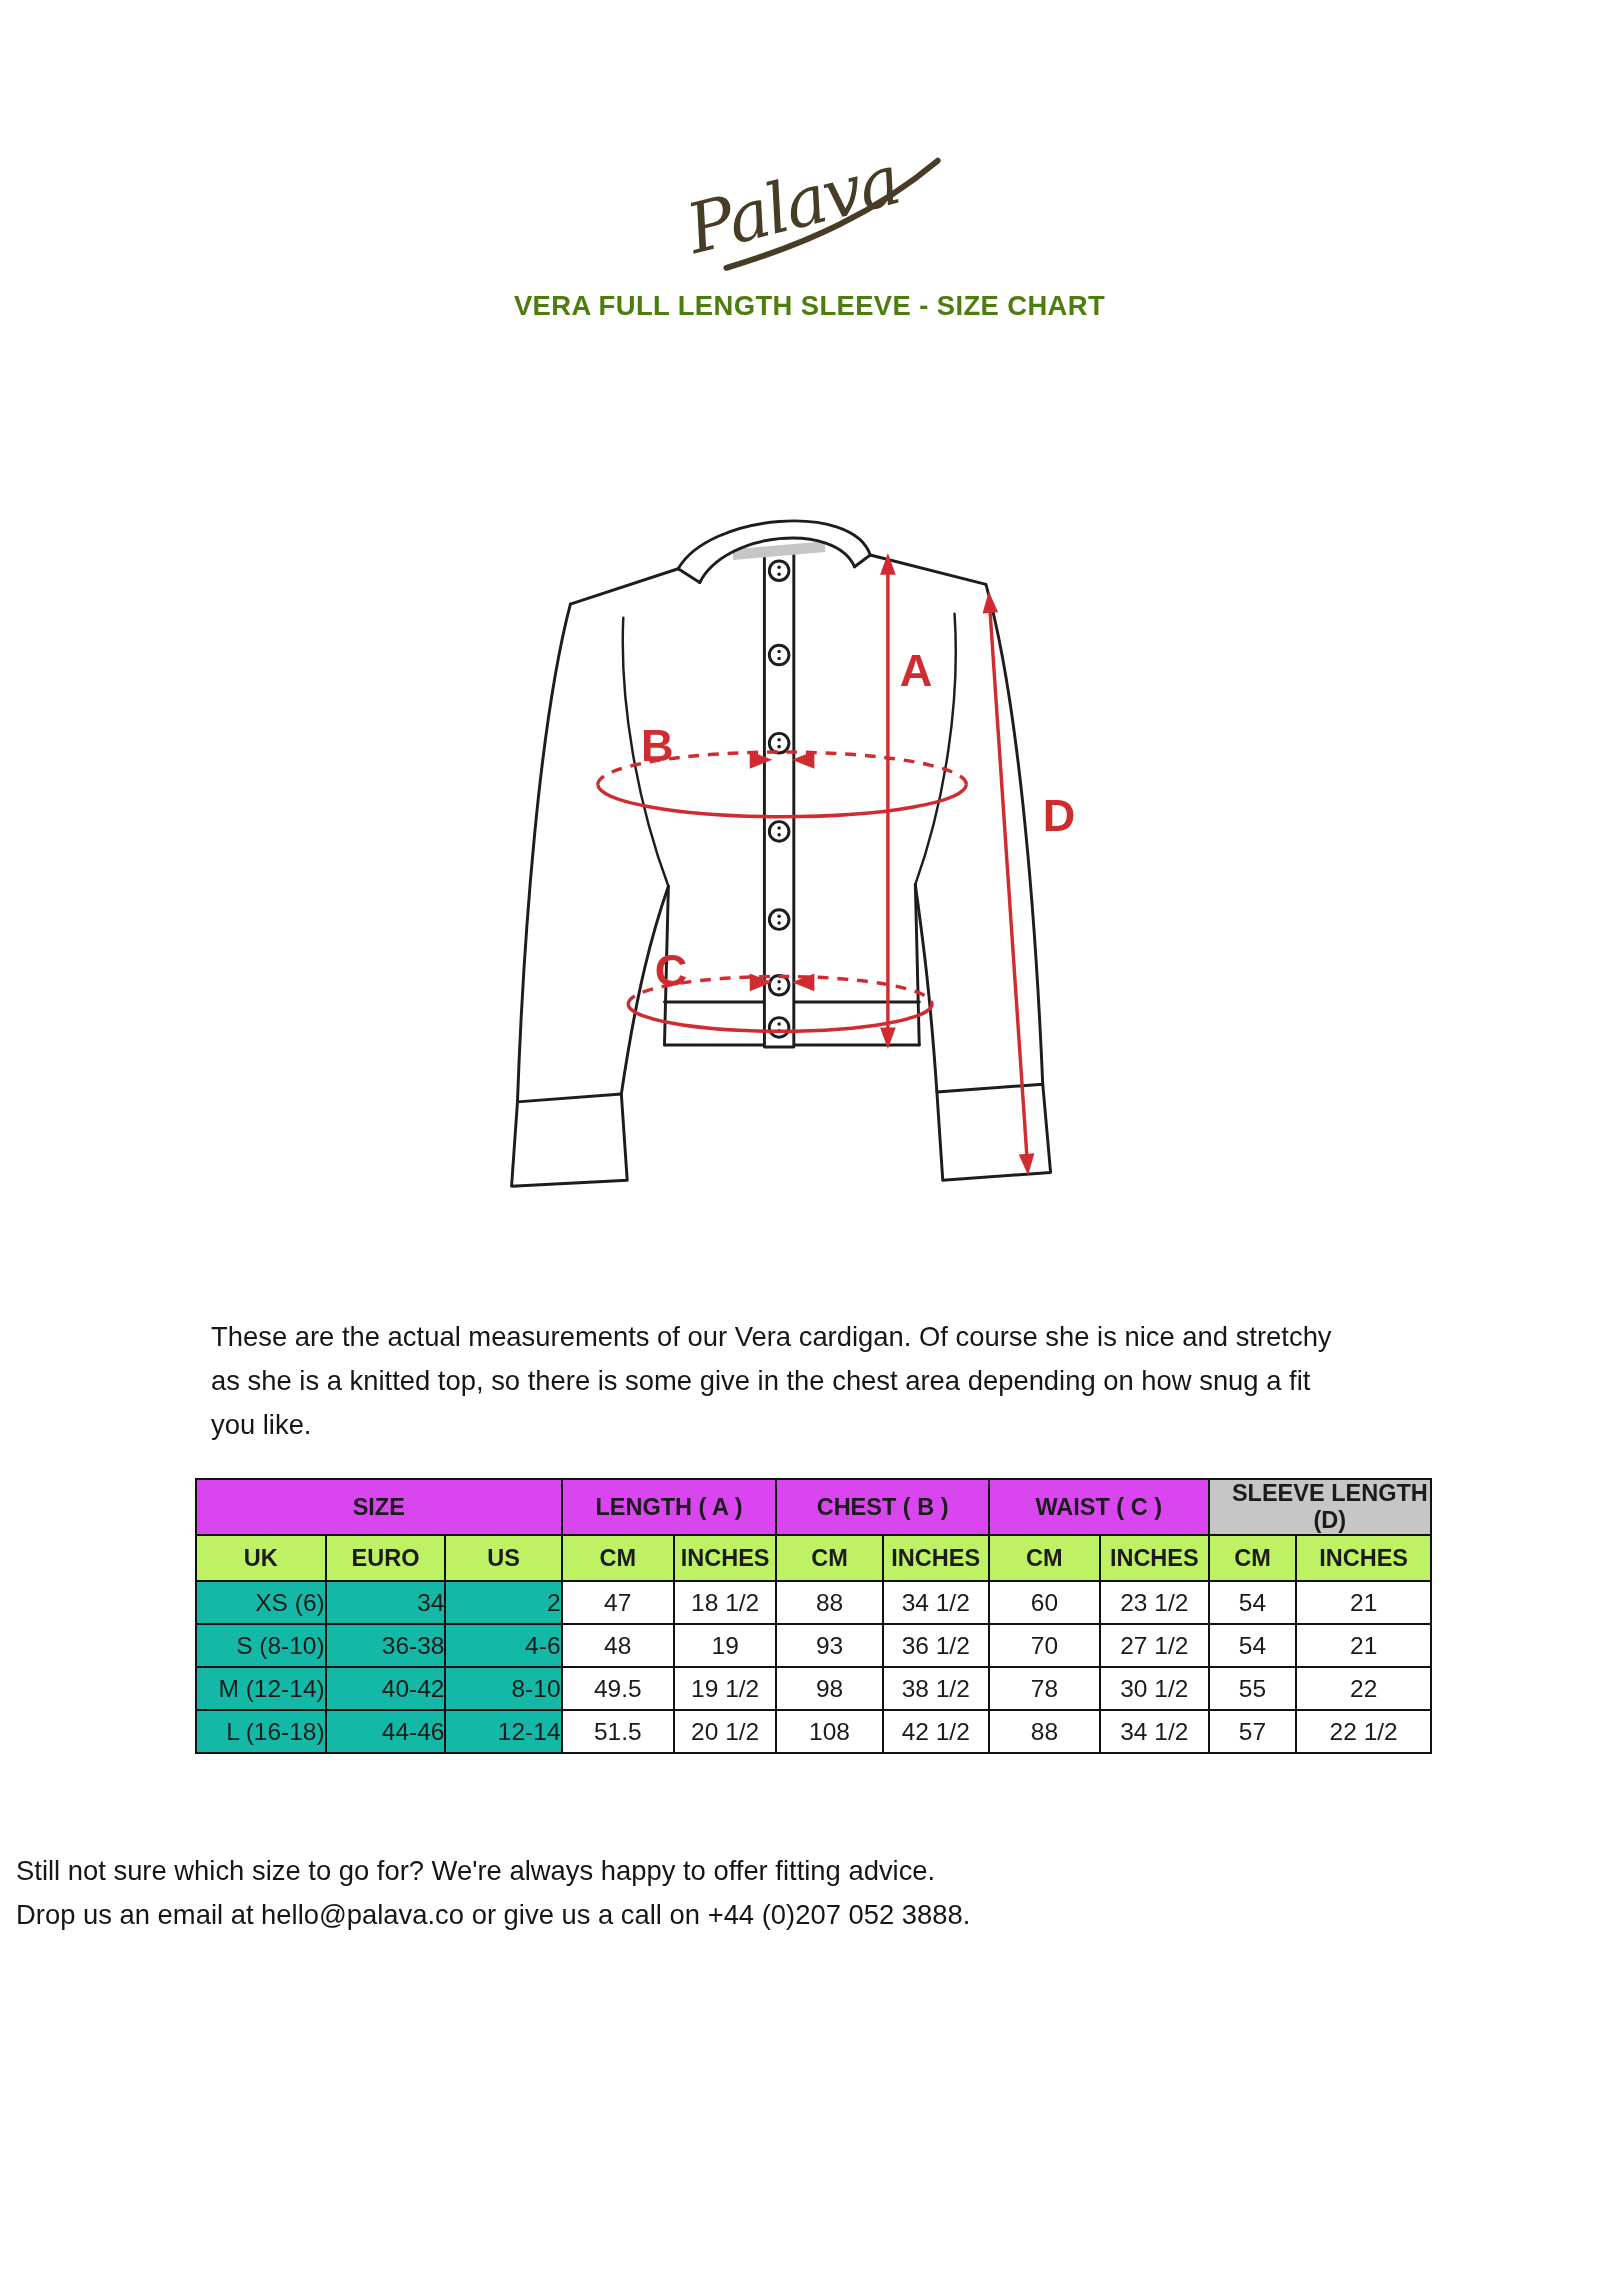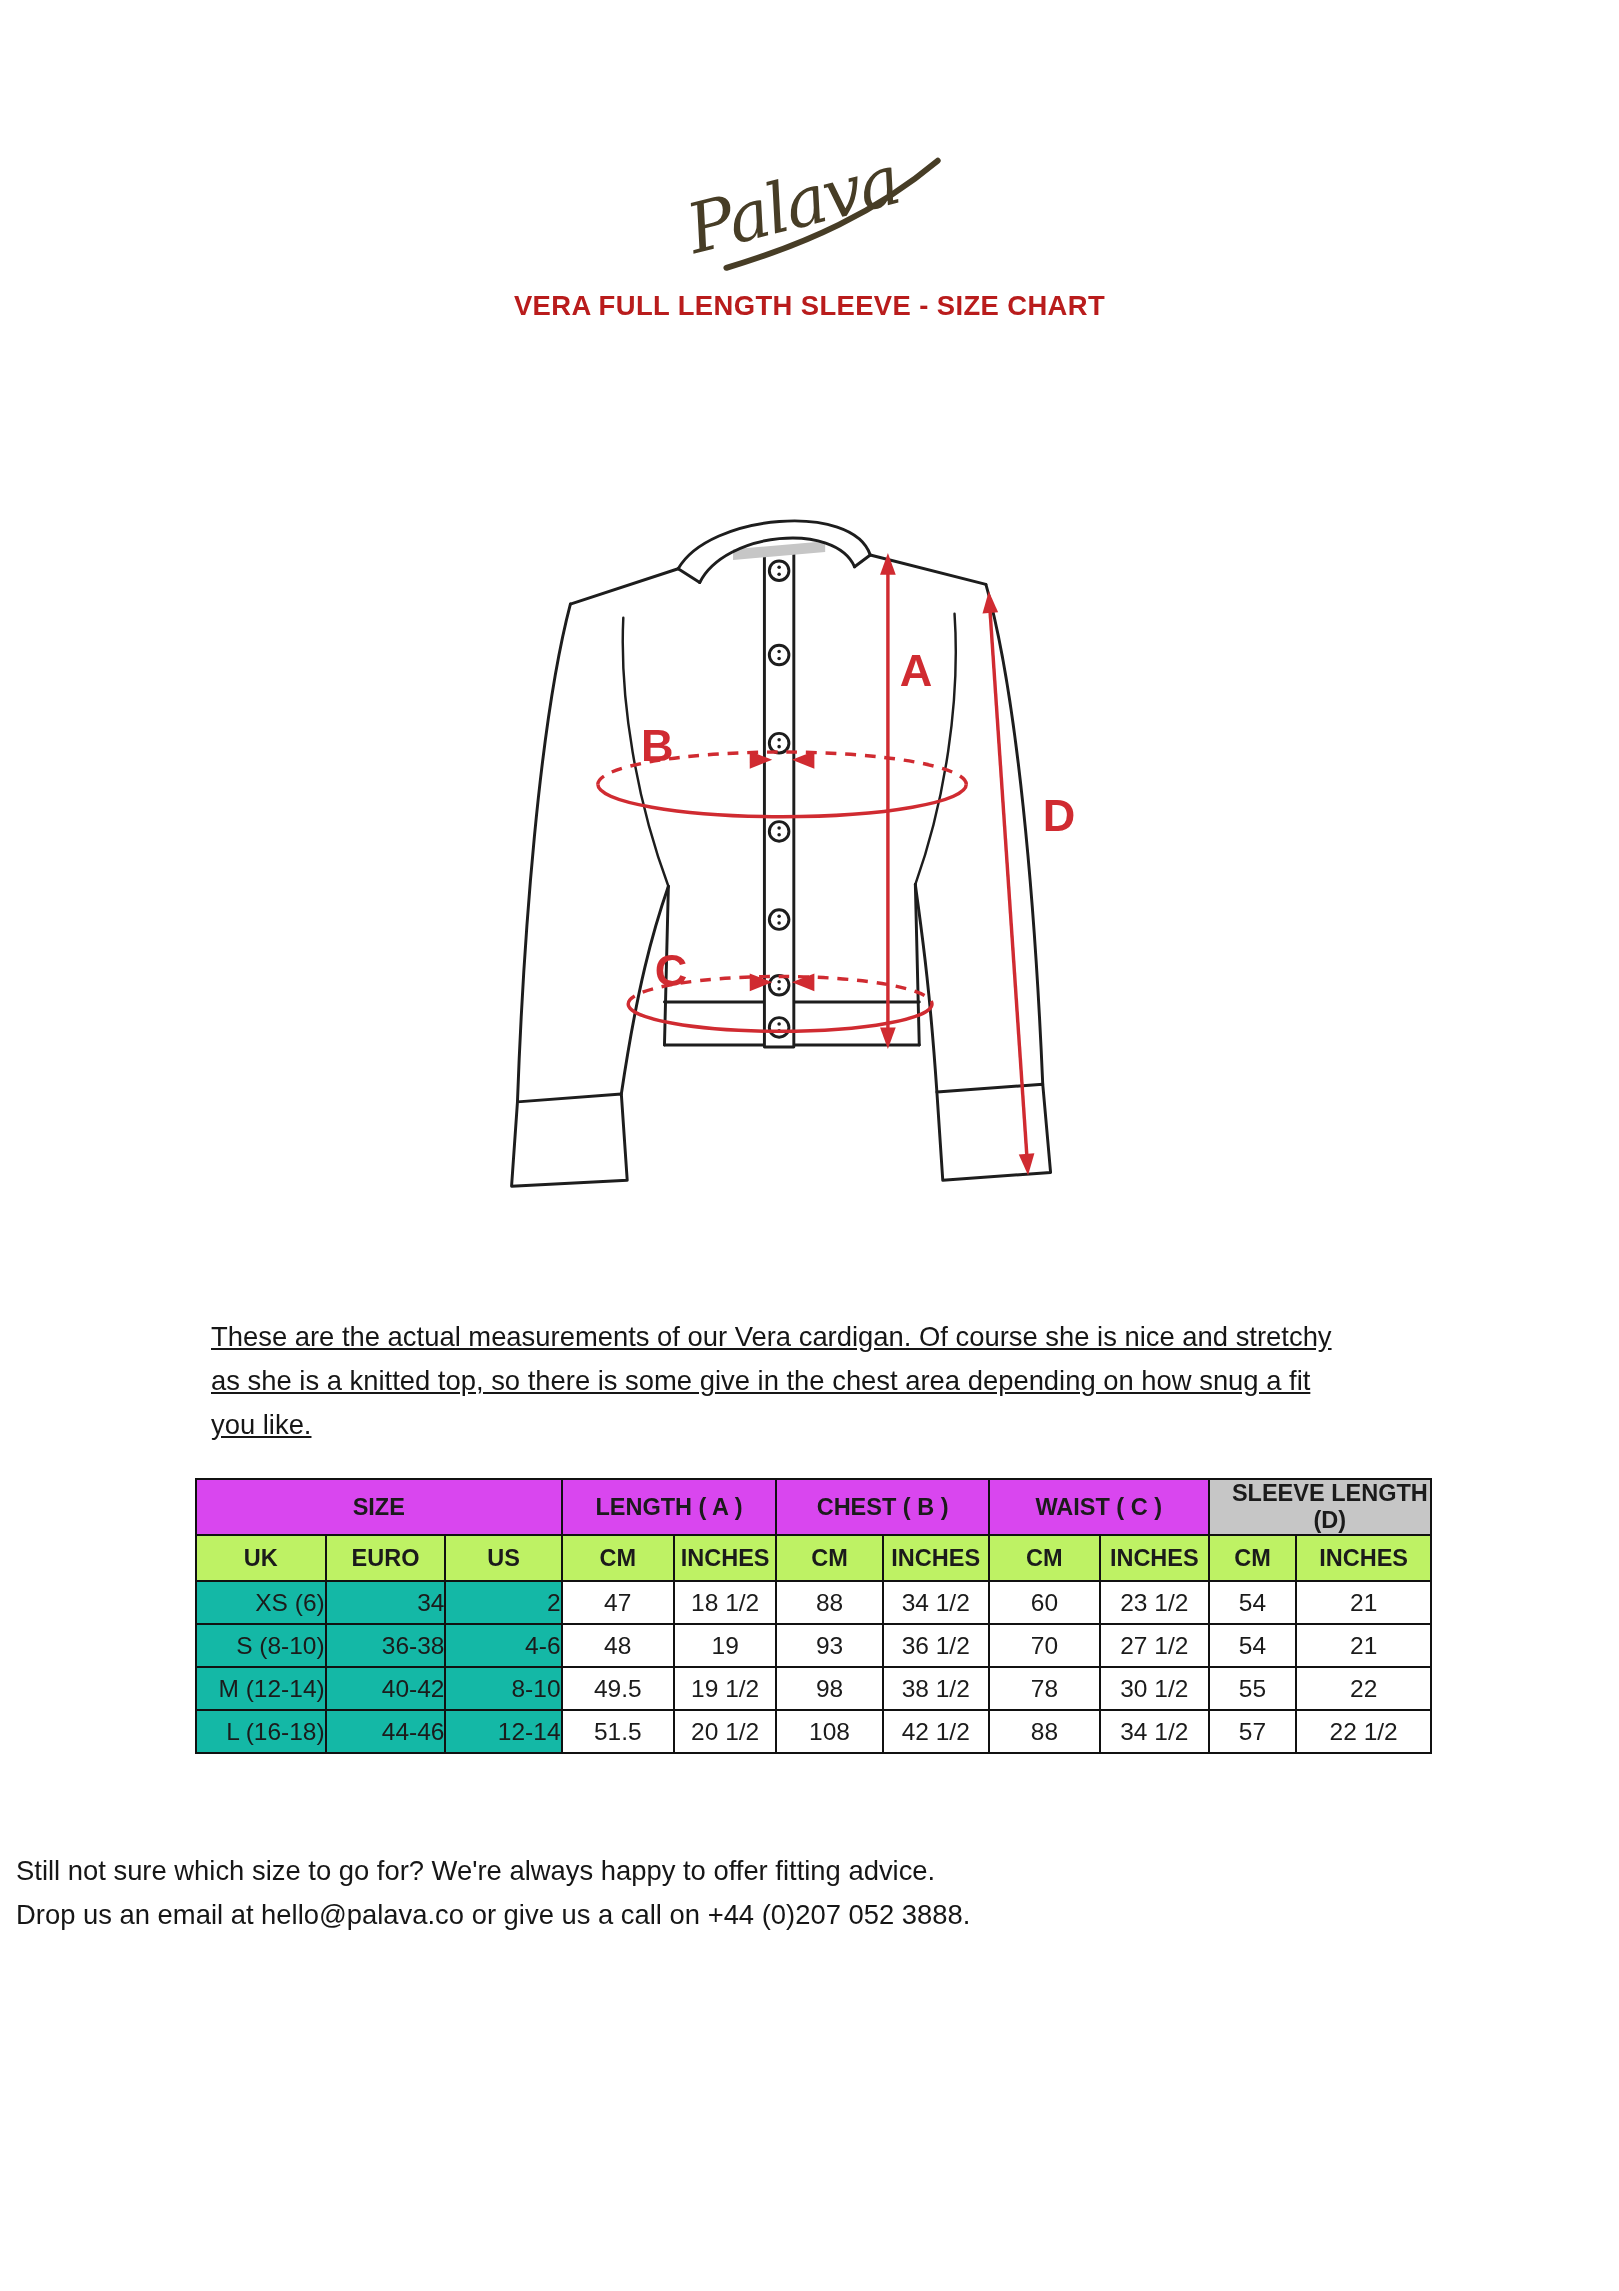--- a/index.html
+++ b/index.html
@@ -3,25 +3,25 @@
 <meta charset="utf-8">
 <style>
   html,body{margin:0;padding:0;background:#ffffff;}
   .page{
     position:relative;width:1619px;height:2292px;background:#ffffff;
     font-family:"Liberation Sans",sans-serif;color:#1b1b1b;overflow:hidden;
   }
   .logo-wrap{position:absolute;left:653px;top:131px;width:323px;height:147px;}
   .page-title{
     position:absolute;left:0;top:290px;width:100%;text-align:center;
-    font-size:27.4px;font-weight:600;letter-spacing:0.4px;color:#b91c1c;
+    font-size:27.4px;font-weight:600;letter-spacing:0.4px;color:#4d7c0f;
   }
   .diagram-wrap{position:absolute;left:476px;top:508px;width:667px;height:686px;}
   .intro{position:absolute;left:211px;top:1315px;width:1304px;font-size:27.4px;line-height:44px;color:#161616;}
-  .intro div{white-space:nowrap;text-decoration:underline;}
+  .intro div{white-space:nowrap;}
   table.size-table{
     position:absolute;left:195px;top:1478px;width:1237px;
     border-collapse:collapse;border:2.9px solid #111;table-layout:fixed;
     font-family:"Liberation Sans",sans-serif;
   }
   .size-table th,.size-table td{border:2px solid #111;text-align:center;vertical-align:middle;padding:0;overflow:hidden;}
   .size-table th.group{height:36px;font-size:23.5px;font-weight:bold;background:#d946ef;}
   .size-table th.group.dark{background:#c6c6c6;padding-left:20px;}
   .size-table tr.col-headers th{height:44px;font-size:23.5px;font-weight:bold;background:#bef264;}
   .size-table tbody td{height:41px;font-size:24.5px;font-weight:normal;background:#ffffff;}

